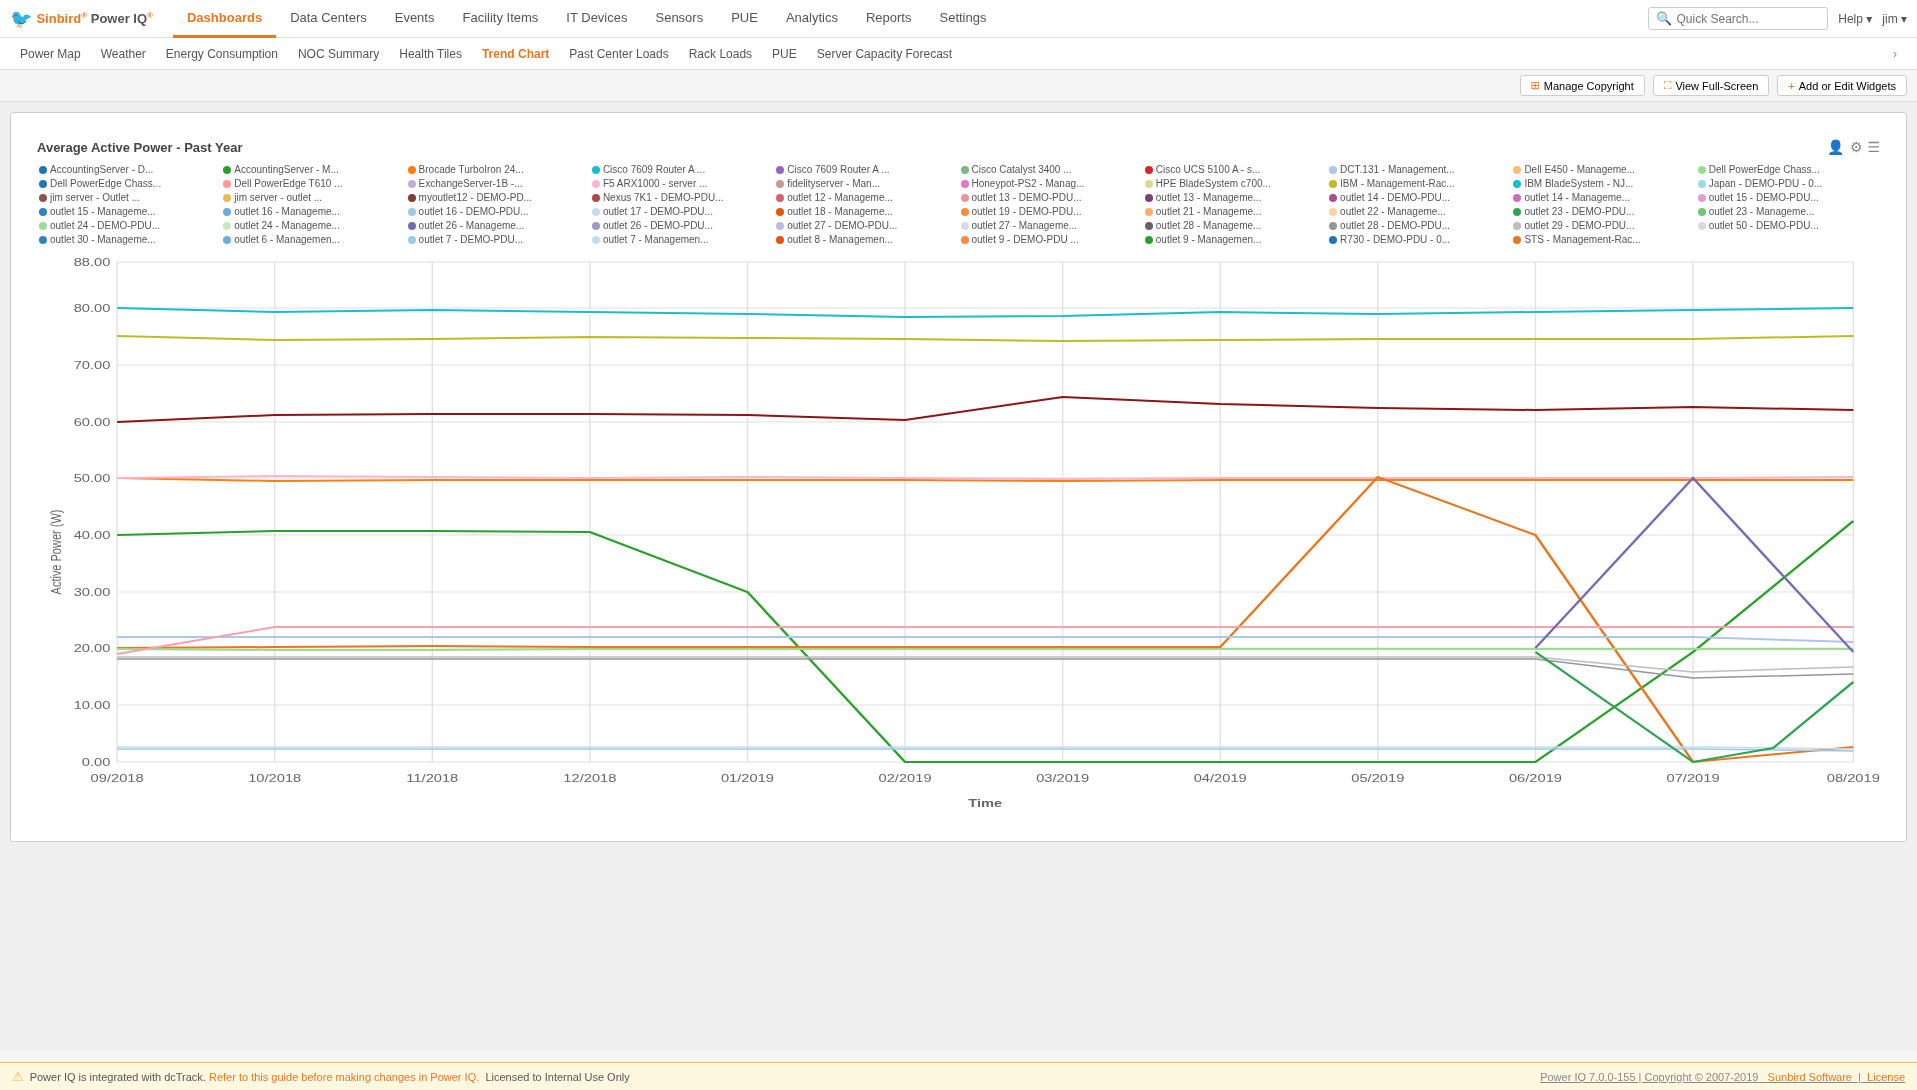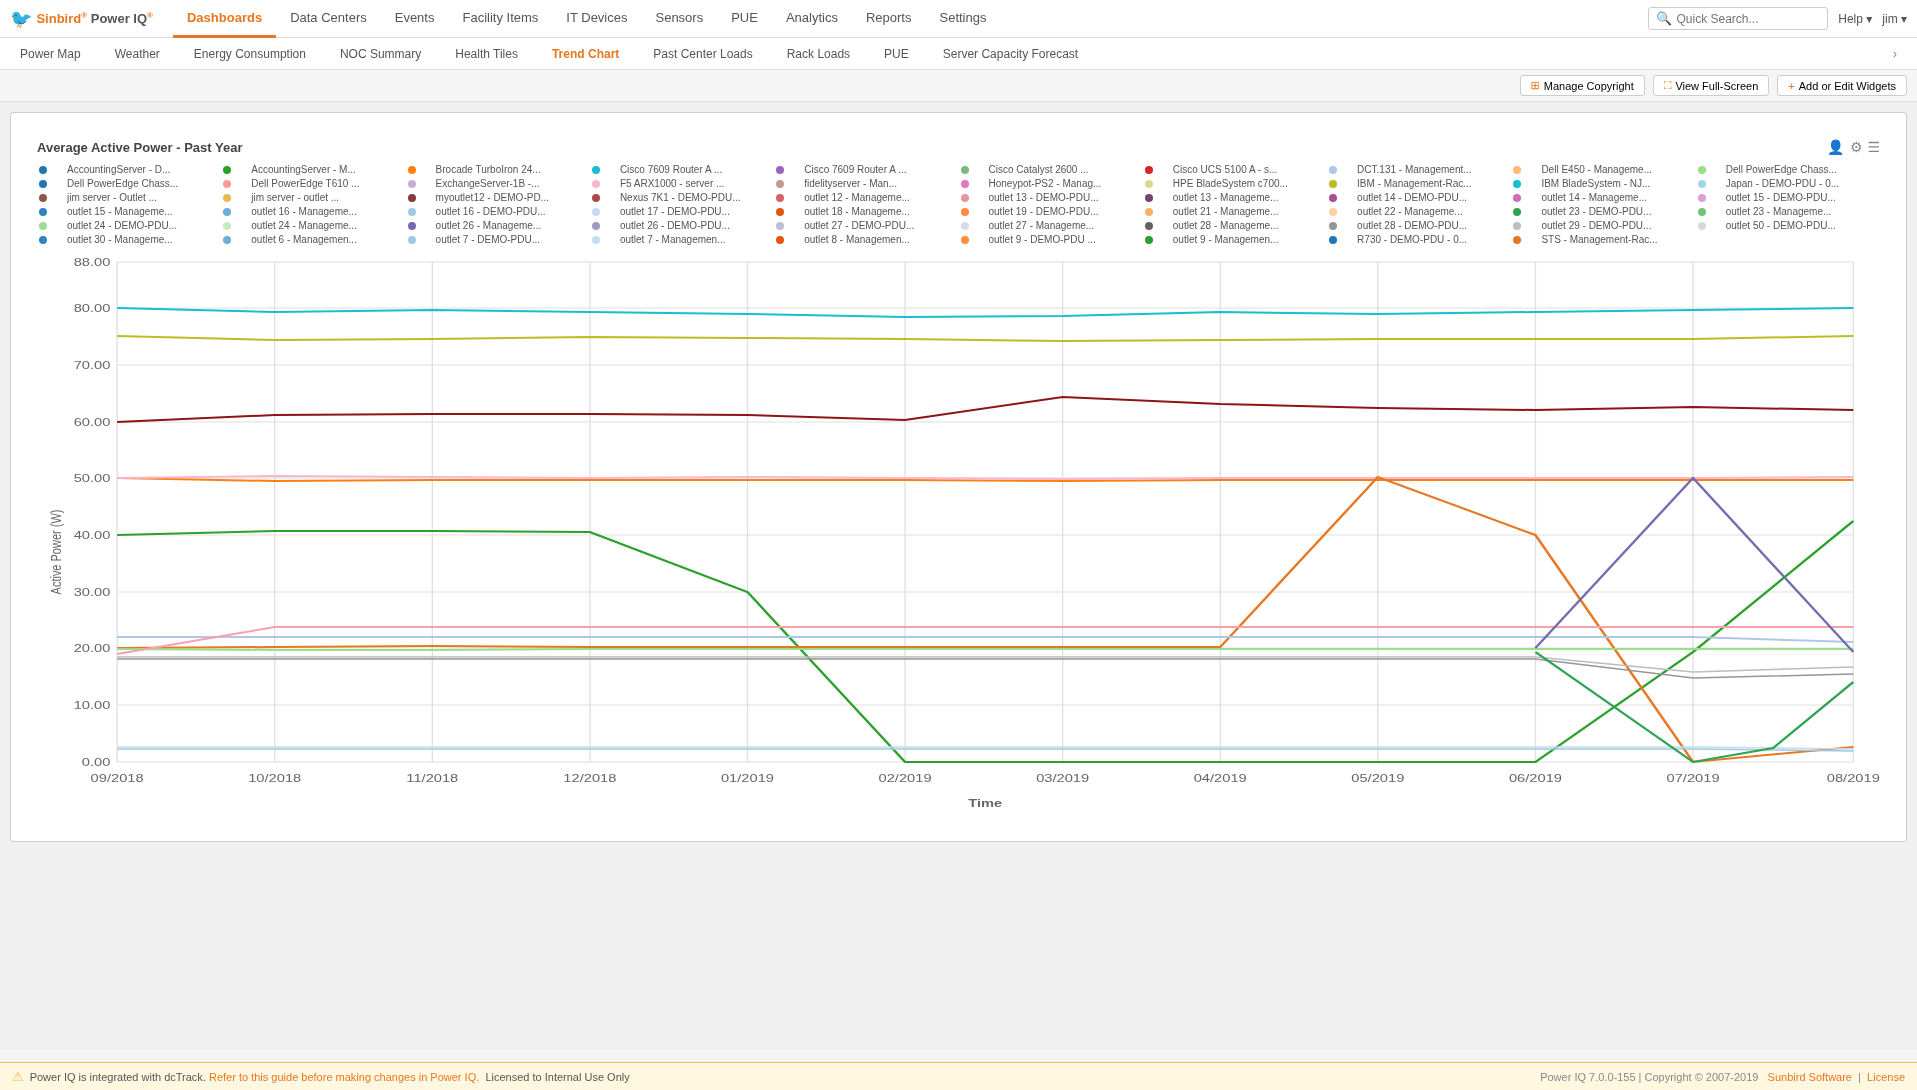--- a/index.html
+++ b/index.html
@@ -27,21 +27,21 @@
       padding: 3px 7px; background: #fff; width: 180px;
     }
     .search-box input { border: none; outline: none; font-size: 12px; width: 140px; color: #999; }
     .search-icon { color: #888; font-size: 13px; margin-right: 4px; }
     .help-btn { color: #555; font-size: 12px; cursor: pointer; }
     .user-btn { color: #555; font-size: 12px; cursor: pointer; }
 
     
     #sub-nav {
       background: #fff; border-bottom: 1px solid #ddd; display: flex; align-items: center;
-      height: 32px; padding: 0 10px; gap: 14px;
+      height: 32px; padding: 0 10px; gap: 0;
     }
     .sub-nav-item {
       padding: 0 10px; height: 32px; display: flex; align-items: center;
       font-size: 12px; color: #555; cursor: pointer;
     }
     .sub-nav-item.active { color: #e87722; font-weight: bold; }
     .sub-nav-arrow { margin-left: auto; padding: 0 10px; color: #888; cursor: pointer; }
 
     
     #dash-toolbar {
@@ -70,41 +70,41 @@
 
     
     .legend-grid {
       display: grid;
       grid-template-columns: repeat(10, 1fr);
       gap: 1px 0;
       margin-bottom: 6px;
       font-size: 10px;
     }
     .legend-item {
-      display: flex; align-items: center; gap: 20px; padding: 1px 2px;
+      display: flex; align-items: center; gap: 3px; padding: 1px 2px;
       white-space: nowrap; overflow: hidden;
     }
     .legend-dot {
       width: 8px; height: 8px; border-radius: 50%; flex-shrink: 0;
     }
     .legend-label { overflow: hidden; text-overflow: ellipsis; color: #555; font-size: 10px; }
 
     
     .chart-area { position: relative; }
     svg.main-chart { width: 100%; height: 560px; }
 
     
     #bottom-bar {
       position: fixed; bottom: 0; left: 0; right: 0;
       background: #fff8e1; border-top: 1px solid #f0c040;
       display: flex; align-items: center; padding: 4px 12px;
       font-size: 11px; color: #555;
       height: 28px;
     }
-    .bottom-bar-right { margin-left: auto; color: #888; font-size: 11px; }
+    .bottom-bar-right { margin-left: auto; color: #888; font-size: 11px; text-decoration: underline; }
     .bottom-bar-right a { color: #e87722; text-decoration: none; }
     .warning-icon { color: #f0c040; margin-right: 6px; font-size: 13px; }
     .footer-link { color: #e87722; text-decoration: none; cursor: pointer; }
   </style>
 </head>
 <body>
 
 <div id="top-nav">
   <div id="logo">
     <span class="bird">🐦</span>
@@ -192,21 +192,21 @@
         <div class="legend-item">
           <span class="legend-dot" style="background:#17becf"></span>
           <span class="legend-label">Cisco 7609 Router A ...</span>
         </div>
         <div class="legend-item">
           <span class="legend-dot" style="background:#9467bd"></span>
           <span class="legend-label">Cisco 7609 Router A ...</span>
         </div>
         <div class="legend-item">
           <span class="legend-dot" style="background:#7fb77e"></span>
-          <span class="legend-label">Cisco Catalyst 2600 ...</span>
+          <span class="legend-label">Cisco Catalyst 3400 ...</span>
         </div>
         <div class="legend-item">
           <span class="legend-dot" style="background:#d62728"></span>
           <span class="legend-label">Cisco UCS 5100 A - s...</span>
         </div>
         <div class="legend-item">
           <span class="legend-dot" style="background:#aec7e8"></span>
           <span class="legend-label">DCT.131 - Management...</span>
         </div>
         <div class="legend-item">

